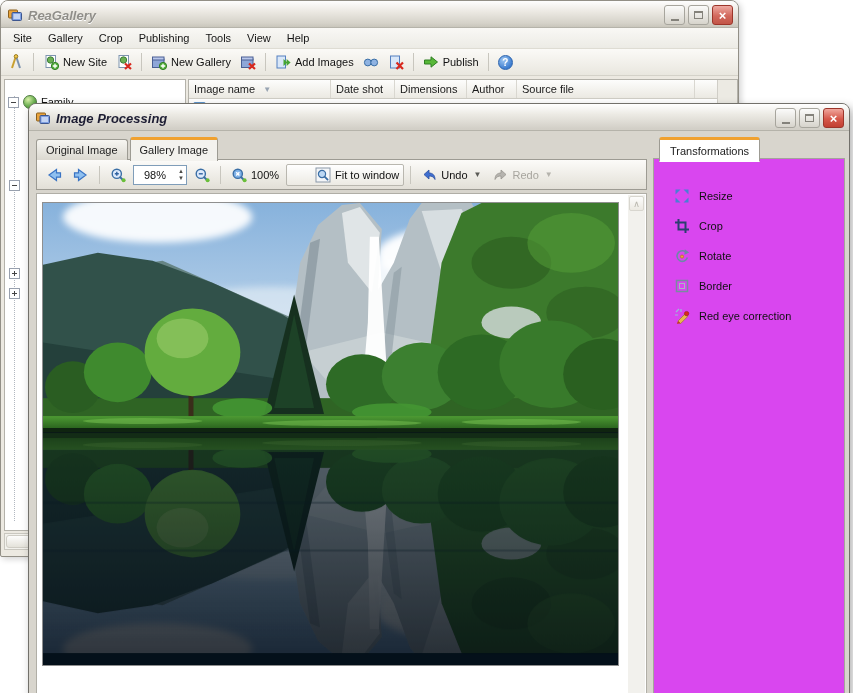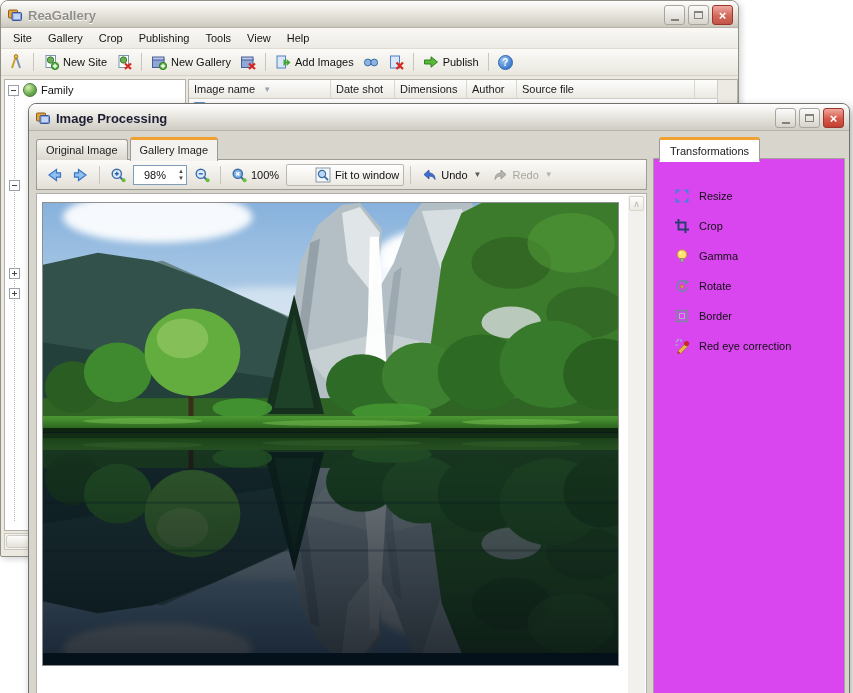--- a/index.html
+++ b/index.html
@@ -8,21 +8,21 @@
            font-family:"Liberation Sans", sans-serif; background:#ffffff; }
   .win { position:absolute; }
 
   
   #main-win { left:0; top:0; width:739px; height:557px; z-index:1;
     background:#ece9e1; border:1px solid #928f86; border-radius:8px 8px 2px 2px;
     box-shadow:2px 2px 6px rgba(0,0,0,.18); }
   .titlebar { height:27px; display:flex; align-items:center; gap:5px; padding:2px 5px 0 6px;
     background:linear-gradient(180deg,#fefefe 0%,#ece9e3 40%,#d5d2c9 85%,#c9c6bc 100%);
     border-radius:7px 7px 0 0; border-bottom:1px solid #b5b3aa; }
-  .title-text { font-size:13px; font-weight:bold; }
+  .title-text { font-size:13px; font-weight:bold;font-style:italic; }
   #main-win .title-text { color:#908e89; text-shadow:0 1px 0 #fff; }
   .wbtns { margin-left:auto; display:flex; gap:3px; }
   .wbtn { width:21px; height:20px; border-radius:3px; border:1px solid #a7a59d;
     background:linear-gradient(#fbfbfa,#d7d4cc); position:relative;
     display:flex; align-items:center; justify-content:center; color:#7b7972; }
   .wbtn .bar { width:8px; height:2px; background:#84827b; margin-top:9px; }
   .wbtn .box { width:9px; height:8px; border:1px solid #84827b; border-top-width:2px; }
   .wbtn.close { background:linear-gradient(#f0a79d,#d6584a 55%,#c13f31);
     border-color:#9c352a; color:#fff; font-weight:bold; font-size:13px; line-height:1; }
   #main-win .wbtn.close { background:linear-gradient(#eeaaa2,#d2685c 55%,#c25548); }
@@ -34,21 +34,21 @@
 
   .m-toolbar { height:27px; display:flex; align-items:center; gap:3px; padding:0 4px;
     background:linear-gradient(#fbfaf7,#e9e7df); border-bottom:1px solid #d4d2c9; }
   .tbtn { display:flex; align-items:center; gap:4px; padding:2px 3px; font-size:11px; color:#111; border-radius:2px; }
   .tsep { width:1px; height:18px; background:#c8c6be; margin:0 3px; }
   .icon16 { width:16px; height:16px; flex:none; display:block; }
 
   
   #tree { position:absolute; left:3px; top:78px; width:182px; height:452px;
     background:#fff; border:1px solid #b4b2aa; }
-  .tree-row { display:flex; align-items:center; gap:4px; padding:3px 2px 0 3px; font-size:11px; color:#111; }
+  .tree-row { display:flex; align-items:center; gap:4px; padding:3px 2px 0 3px; font-size:11px; color:#111;margin-top:12px; }
   .exp { width:11px; height:11px; border:1px solid #98a0ae; background:#fff; position:relative; flex:none; }
   .exp::before { content:""; position:absolute; left:2px; top:4px; width:5px; height:1px; background:#444; }
   .exp.plus::after { content:""; position:absolute; left:4px; top:2px; width:1px; height:5px; background:#444; }
   .exp.abs { position:absolute; left:4px; }
   .treeline { position:absolute; left:9px; top:16px; height:425px; border-left:1px dotted #b2b8c0; }
   .globe { width:14px; height:14px; border-radius:50%;
     background:radial-gradient(circle at 35% 30%, #d8f0a8, #6cb052 55%, #3d7e3a); border:1px solid #4e7a40; flex:none; }
   #tree-hscroll { position:absolute; left:3px; top:532px; width:182px; height:17px;
     border:1px solid #c9c7bf; background:#f2f1ec; }
   #tree-hscroll .thumb { margin:1px; height:13px; width:150px; border:1px solid #cfcdc5;
@@ -481,28 +481,20 @@
           </div>
           <div class="titem">
             <svg class="icon16" viewBox="0 0 16 16">
                 <path d="M4.5 1 V11.5 H15" fill="none" stroke="#2c3e70" stroke-width="2"></path>
                 <path d="M1 4.5 H11.5 V15" fill="none" stroke="#2c3e70" stroke-width="2"></path>
               </svg>
             <span>Crop</span>
           </div>
           <div class="titem">
             <svg class="icon16" viewBox="0 0 16 16">
-                <circle cx="8" cy="6.5" r="4.6" fill="#ffe26b" stroke="#c9a227"></circle>
-                <circle cx="6.4" cy="5" r="1.4" fill="#fff3b8"></circle>
-                <rect x="6.4" y="10.6" width="3.2" height="3.4" fill="#a9a9a9" stroke="#7c7c7c" stroke-width="0.6"></rect>
-              </svg>
-            <span>Gamma</span>
-          </div>
-          <div class="titem">
-            <svg class="icon16" viewBox="0 0 16 16">
                 <path d="M12.8 5.2 A5.3 5.3 0 1 0 13.4 9.6" fill="none" stroke="#6d88a8" stroke-width="1.6"></path>
                 <path d="M10.8 1.2 L15.2 4.6 L10.4 6.8 Z" fill="#6d88a8"></path>
                 <circle cx="8" cy="8.6" r="1.6" fill="#e8a33d" stroke="#a8720f" stroke-width="0.6"></circle>
               </svg>
             <span>Rotate</span>
           </div>
           <div class="titem">
             <svg class="icon16" viewBox="0 0 16 16">
                 <rect x="2.5" y="2.5" width="11" height="11" fill="none" stroke="#7a8aa0" stroke-width="1.5"></rect>
                 <rect x="5.5" y="5.5" width="5" height="5" fill="none" stroke="#aab6c6" stroke-width="1"></rect>

